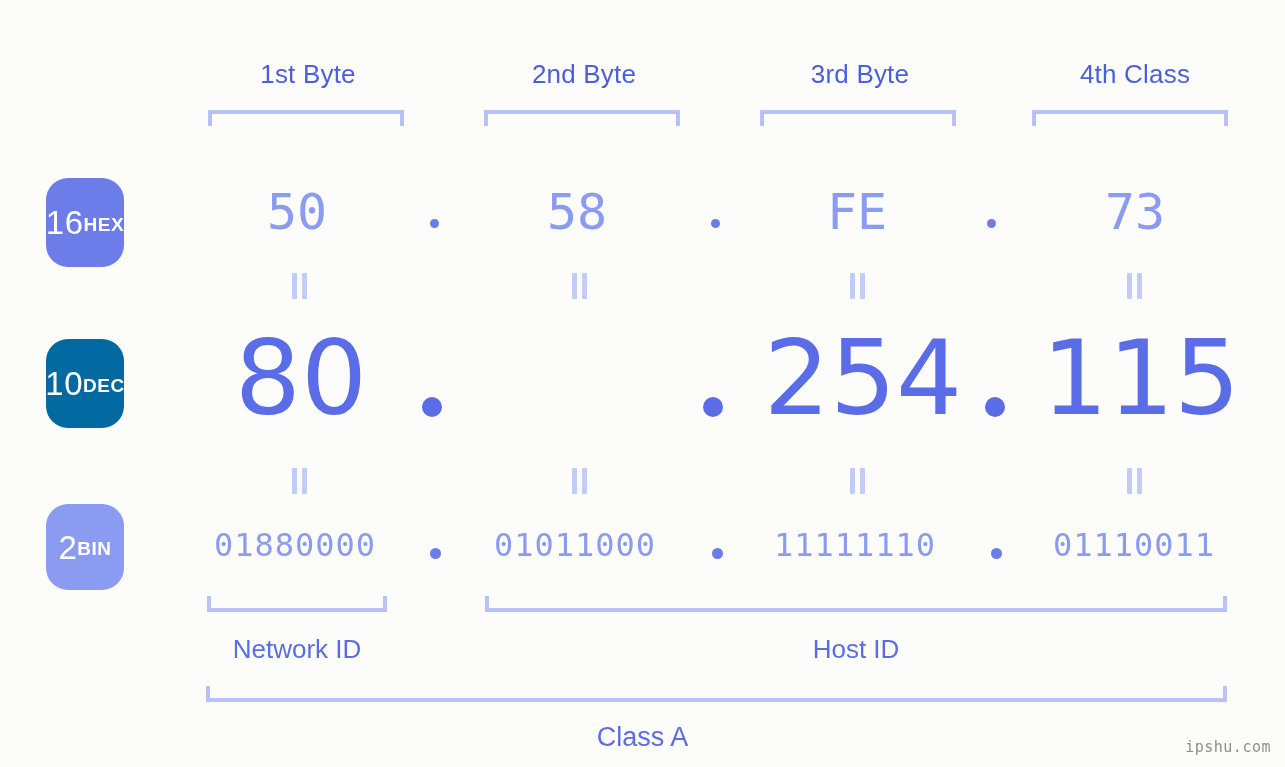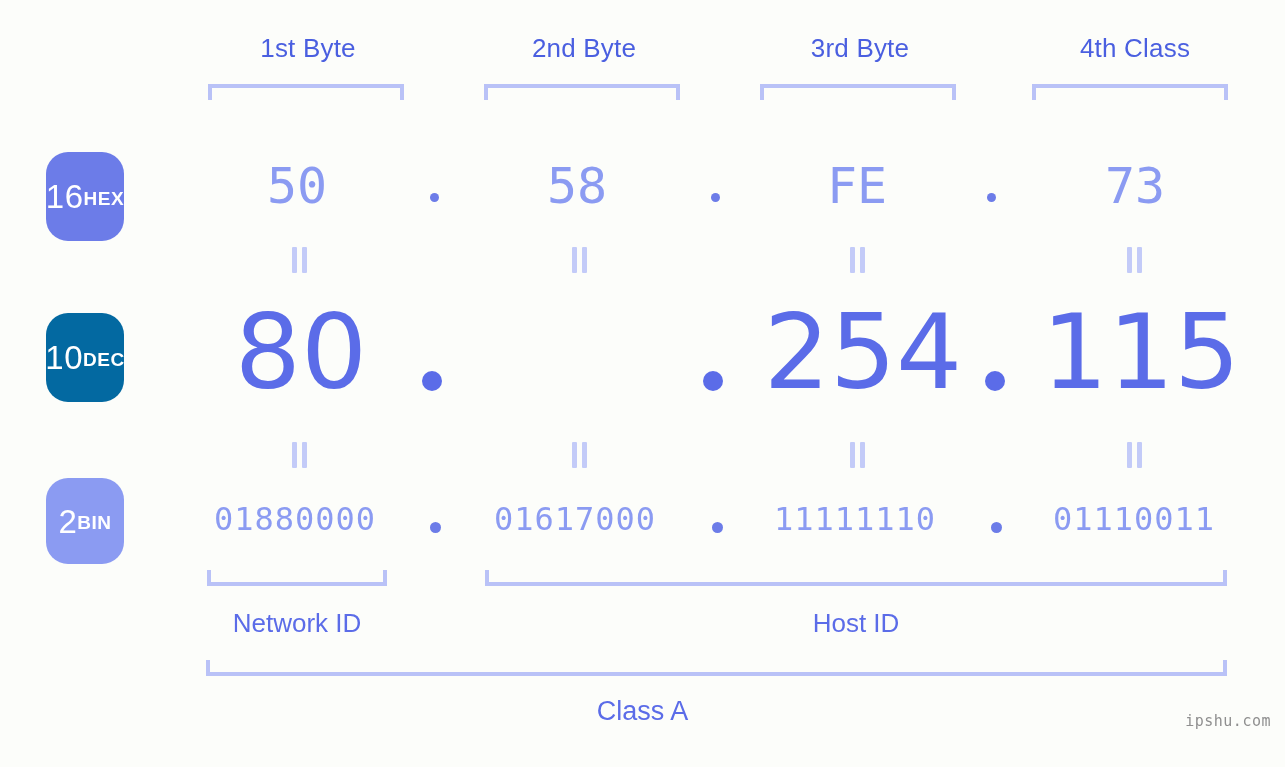--- a/index.html
+++ b/index.html
@@ -10,20 +10,21 @@
     width: 1285px;
     height: 767px;
     background: #fcfdfa;
     font-family: "Liberation Sans", sans-serif;
     overflow: hidden;
   }
   #stage {
     position: relative;
     width: 1285px;
     height: 730px;
+    margin-top: 26px;
   }
 
   
   .byte-label {
     position: absolute;
     top: 33px;
     width: 240px;
     text-align: center;
     font-size: 26px;
     color: #4a5fe0;
@@ -296,21 +297,21 @@
     </div>
   <div class="eq" style="left:1124px; top:442px;">
       <span class="a"></span>
       <span class="b"></span>
     </div>
 
   <div class="bin-val" style="left:150px;">01880000</div>
   <div class="bin-dot" style="left:430px;">
       <i></i>
     </div>
-  <div class="bin-val" style="left:430px;">01617000</div>
+  <div class="bin-val" style="left:430px;">01011000</div>
   <div class="bin-dot" style="left:712px;">
       <i></i>
     </div>
   <div class="bin-val" style="left:710px;">11111110</div>
   <div class="bin-dot" style="left:991px;">
       <i></i>
     </div>
   <div class="bin-val" style="left:989px;">01110011</div>
 
   <div class="bracket-up" style="left:207px; top:570px; width:180px;"></div>

